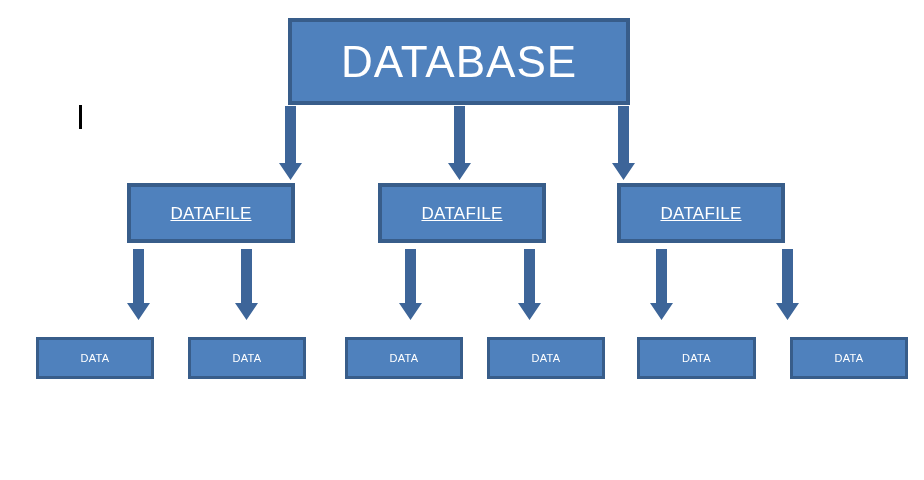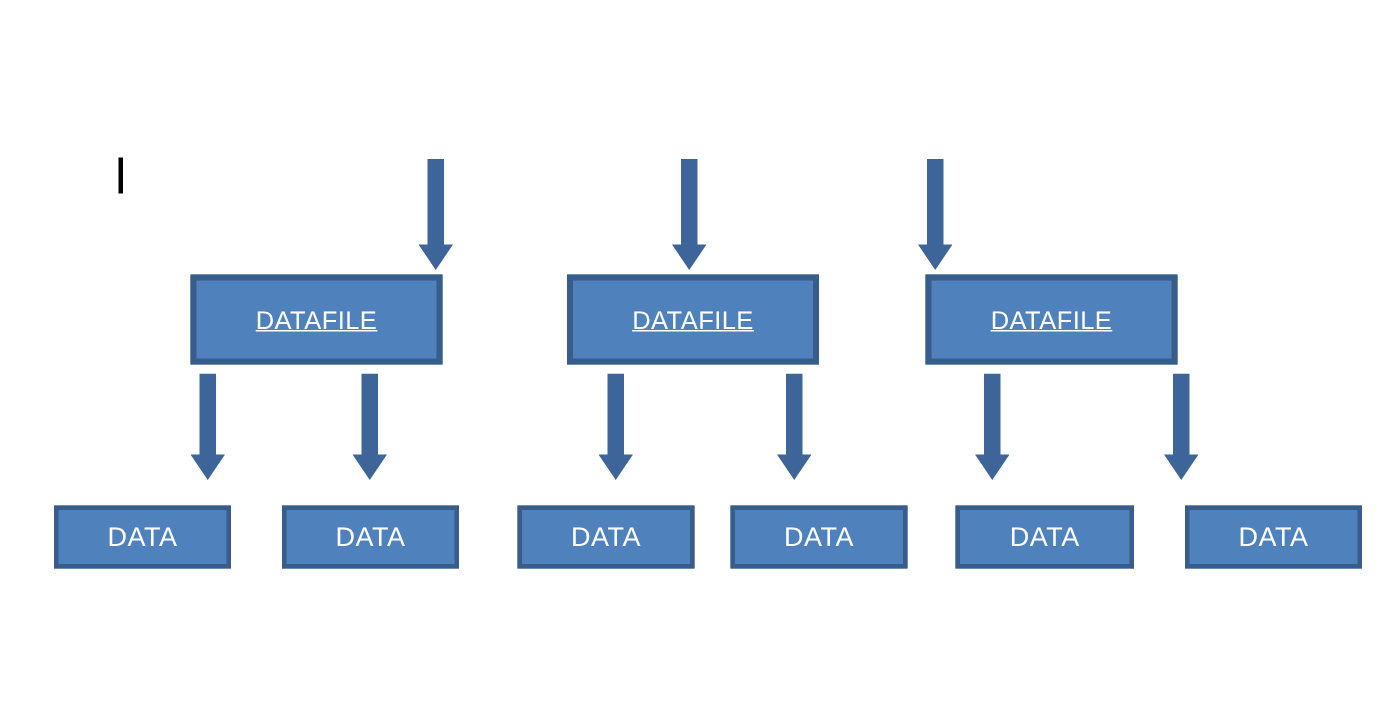--- a/index.html
+++ b/index.html
@@ -34,21 +34,21 @@
   }
   .node.level-database {
     font-size: 44px;
     letter-spacing: 1px;
   }
   .node.level-datafile {
     font-size: 17px;
     text-decoration: underline;
   }
   .node.level-data {
-    font-size: 18px;
+    font-size: 11px;
     border-width: 3px;
   }
   .arrow {
     position: absolute;
   }
   .arrow svg {
     display: block;
   }
   .caret {
     position: absolute;
@@ -97,20 +97,23 @@
     <div class="arrow" style="left: 649.5px; top: 249px; width: 23px; height: 71px;">
       <svg width="23" height="71" viewBox="0 0 23 71">
         <polygon points="6,0 17,0 17,54 23,54 11.5,71 0,54 6,54" fill="#3d6599"></polygon>
       </svg>
     </div>
     <div class="arrow" style="left: 775.5px; top: 249px; width: 23px; height: 71px;">
       <svg width="23" height="71" viewBox="0 0 23 71">
         <polygon points="6,0 17,0 17,54 23,54 11.5,71 0,54 6,54" fill="#3d6599"></polygon>
       </svg>
     </div>
+    <div class="node level-database" style="left: 288px; top: 18px; width: 342px; height: 87px; background: rgb(79, 129, 189); border-color: rgb(56, 93, 138); color: rgb(255, 255, 255);">
+      <span>DATABASE</span>
+    </div>
     <div class="node level-datafile" style="left: 127px; top: 183px; width: 168px; height: 60px; background: rgb(79, 129, 189); border-color: rgb(56, 93, 138); color: rgb(255, 255, 255);">
       <span>DATAFILE</span>
     </div>
     <div class="node level-datafile" style="left: 378px; top: 183px; width: 168px; height: 60px; background: rgb(79, 129, 189); border-color: rgb(56, 93, 138); color: rgb(255, 255, 255);">
       <span>DATAFILE</span>
     </div>
     <div class="node level-datafile" style="left: 617px; top: 183px; width: 168px; height: 60px; background: rgb(79, 129, 189); border-color: rgb(56, 93, 138); color: rgb(255, 255, 255);">
       <span>DATAFILE</span>
     </div>
     <div class="node level-data" style="left: 36px; top: 337px; width: 118px; height: 42px; background: rgb(79, 129, 189); border-color: rgb(56, 93, 138); color: rgb(255, 255, 255);">

